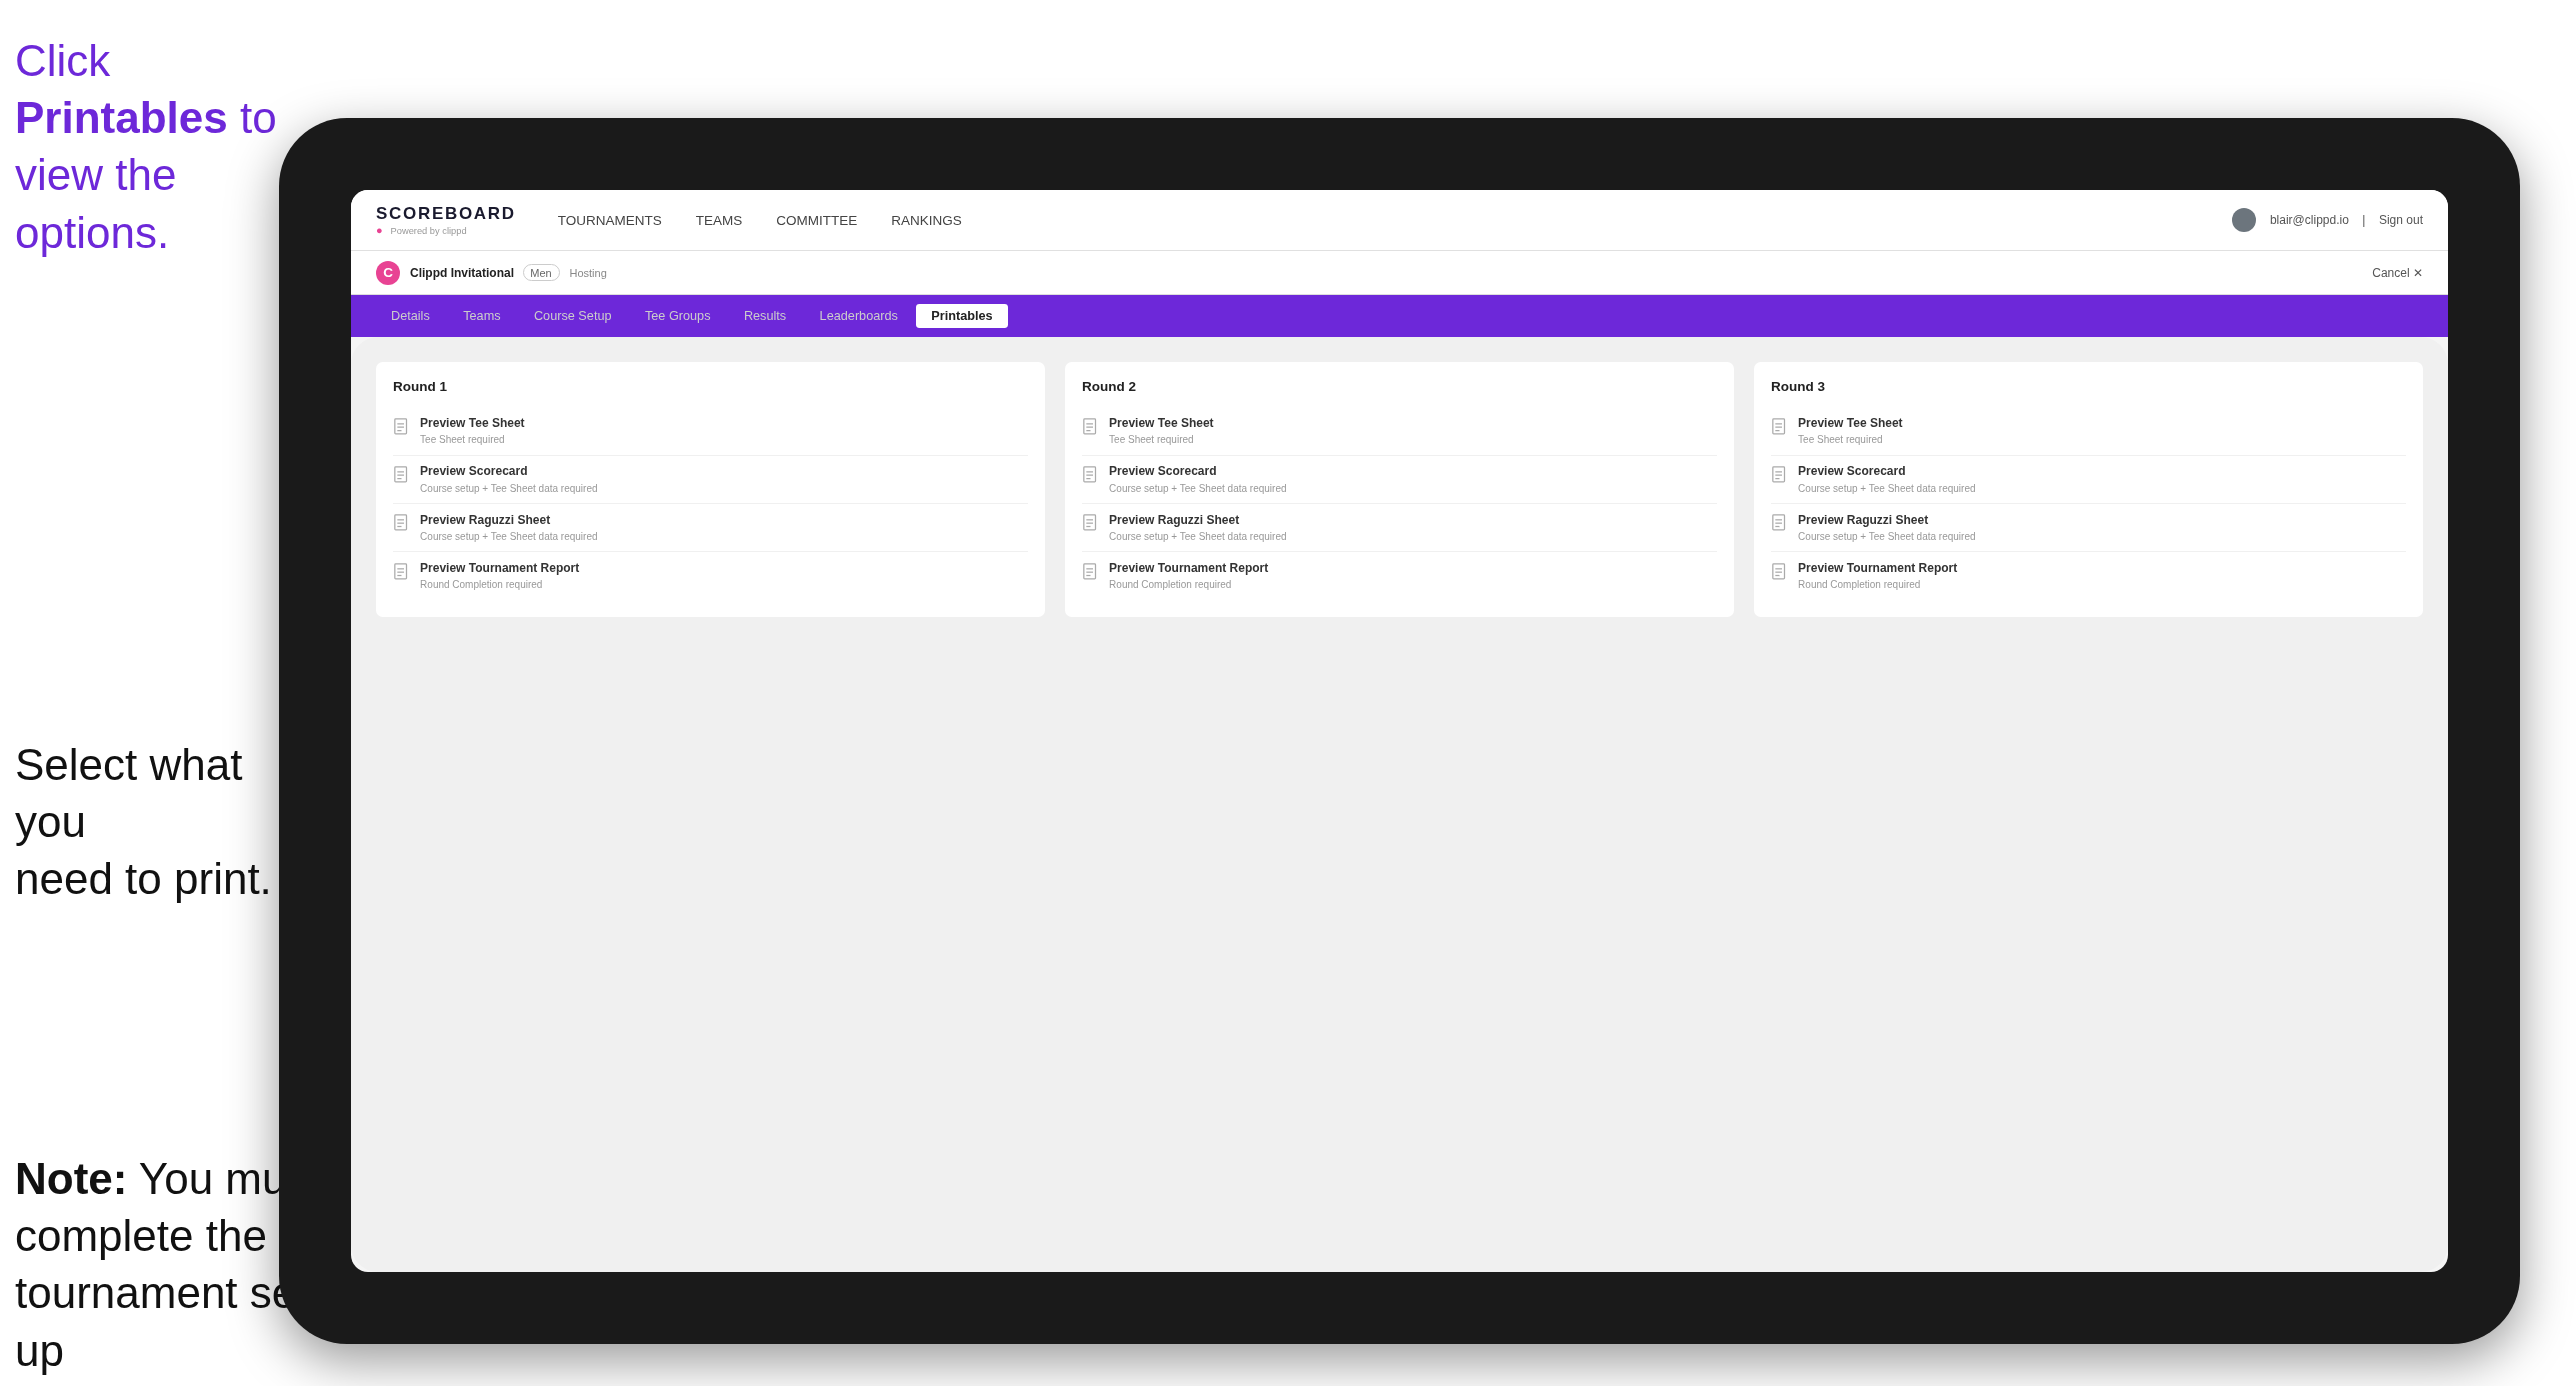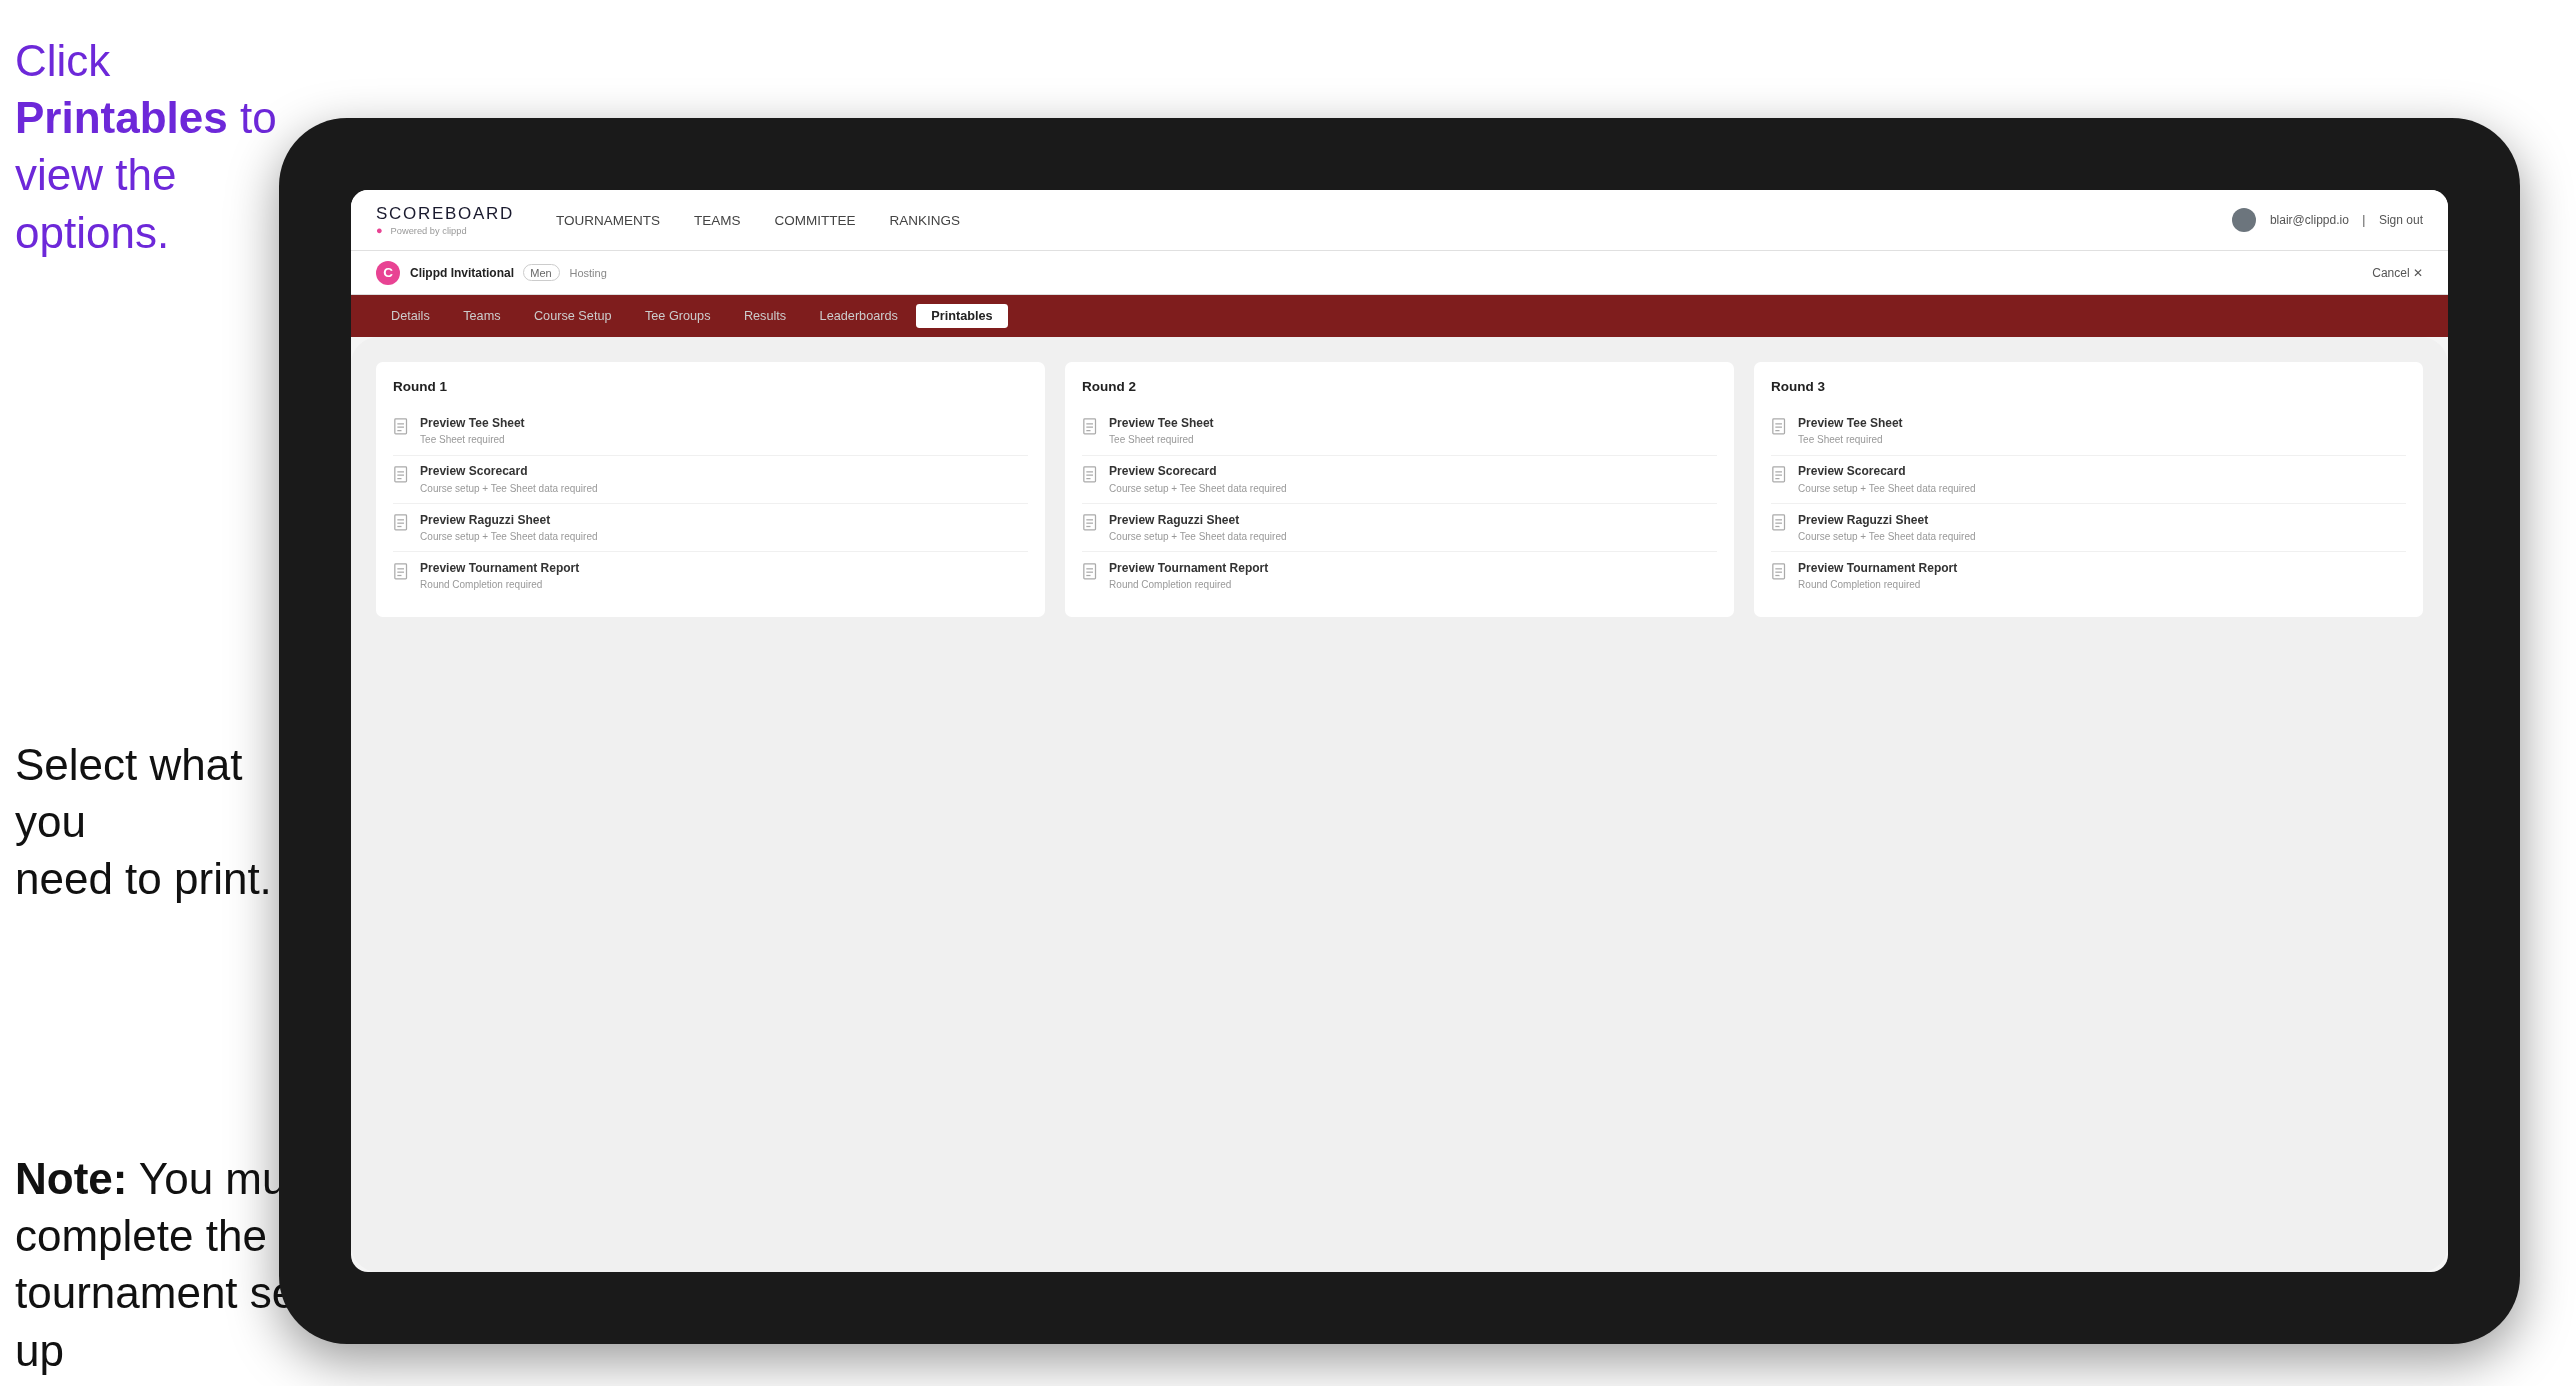--- a/index.html
+++ b/index.html
@@ -81,21 +81,21 @@
       flex-shrink: 0;
     }
 
     .logo-area {
       display: flex;
       flex-direction: column;
       margin-right: 42px;
     }
     .logo-title {
       font-size: 17px;
-      font-weight: 400;
+      font-weight: 700;
       letter-spacing: 1.7px;
       color: #1a1a2e;
     }
     .logo-sub {
       font-size: 9.3px;
       color: #999;
     }
     .logo-c {
       display: inline-block;
       width: 12px;
@@ -179,21 +179,21 @@
     }
     .tournament-bar-right {
       margin-left: auto;
       font-size: 12px;
       color: #555;
       cursor: pointer;
     }
 
     
     .sub-tabs {
-      background: #7f1d1d;
+      background: #6d28d9;
       display: flex;
       align-items: center;
       padding: 0 25px;
       height: 42px;
       flex-shrink: 0;
       gap: 3.4px;
     }
     .sub-tab {
       font-size: 12.7px;
       color: #ccc;

